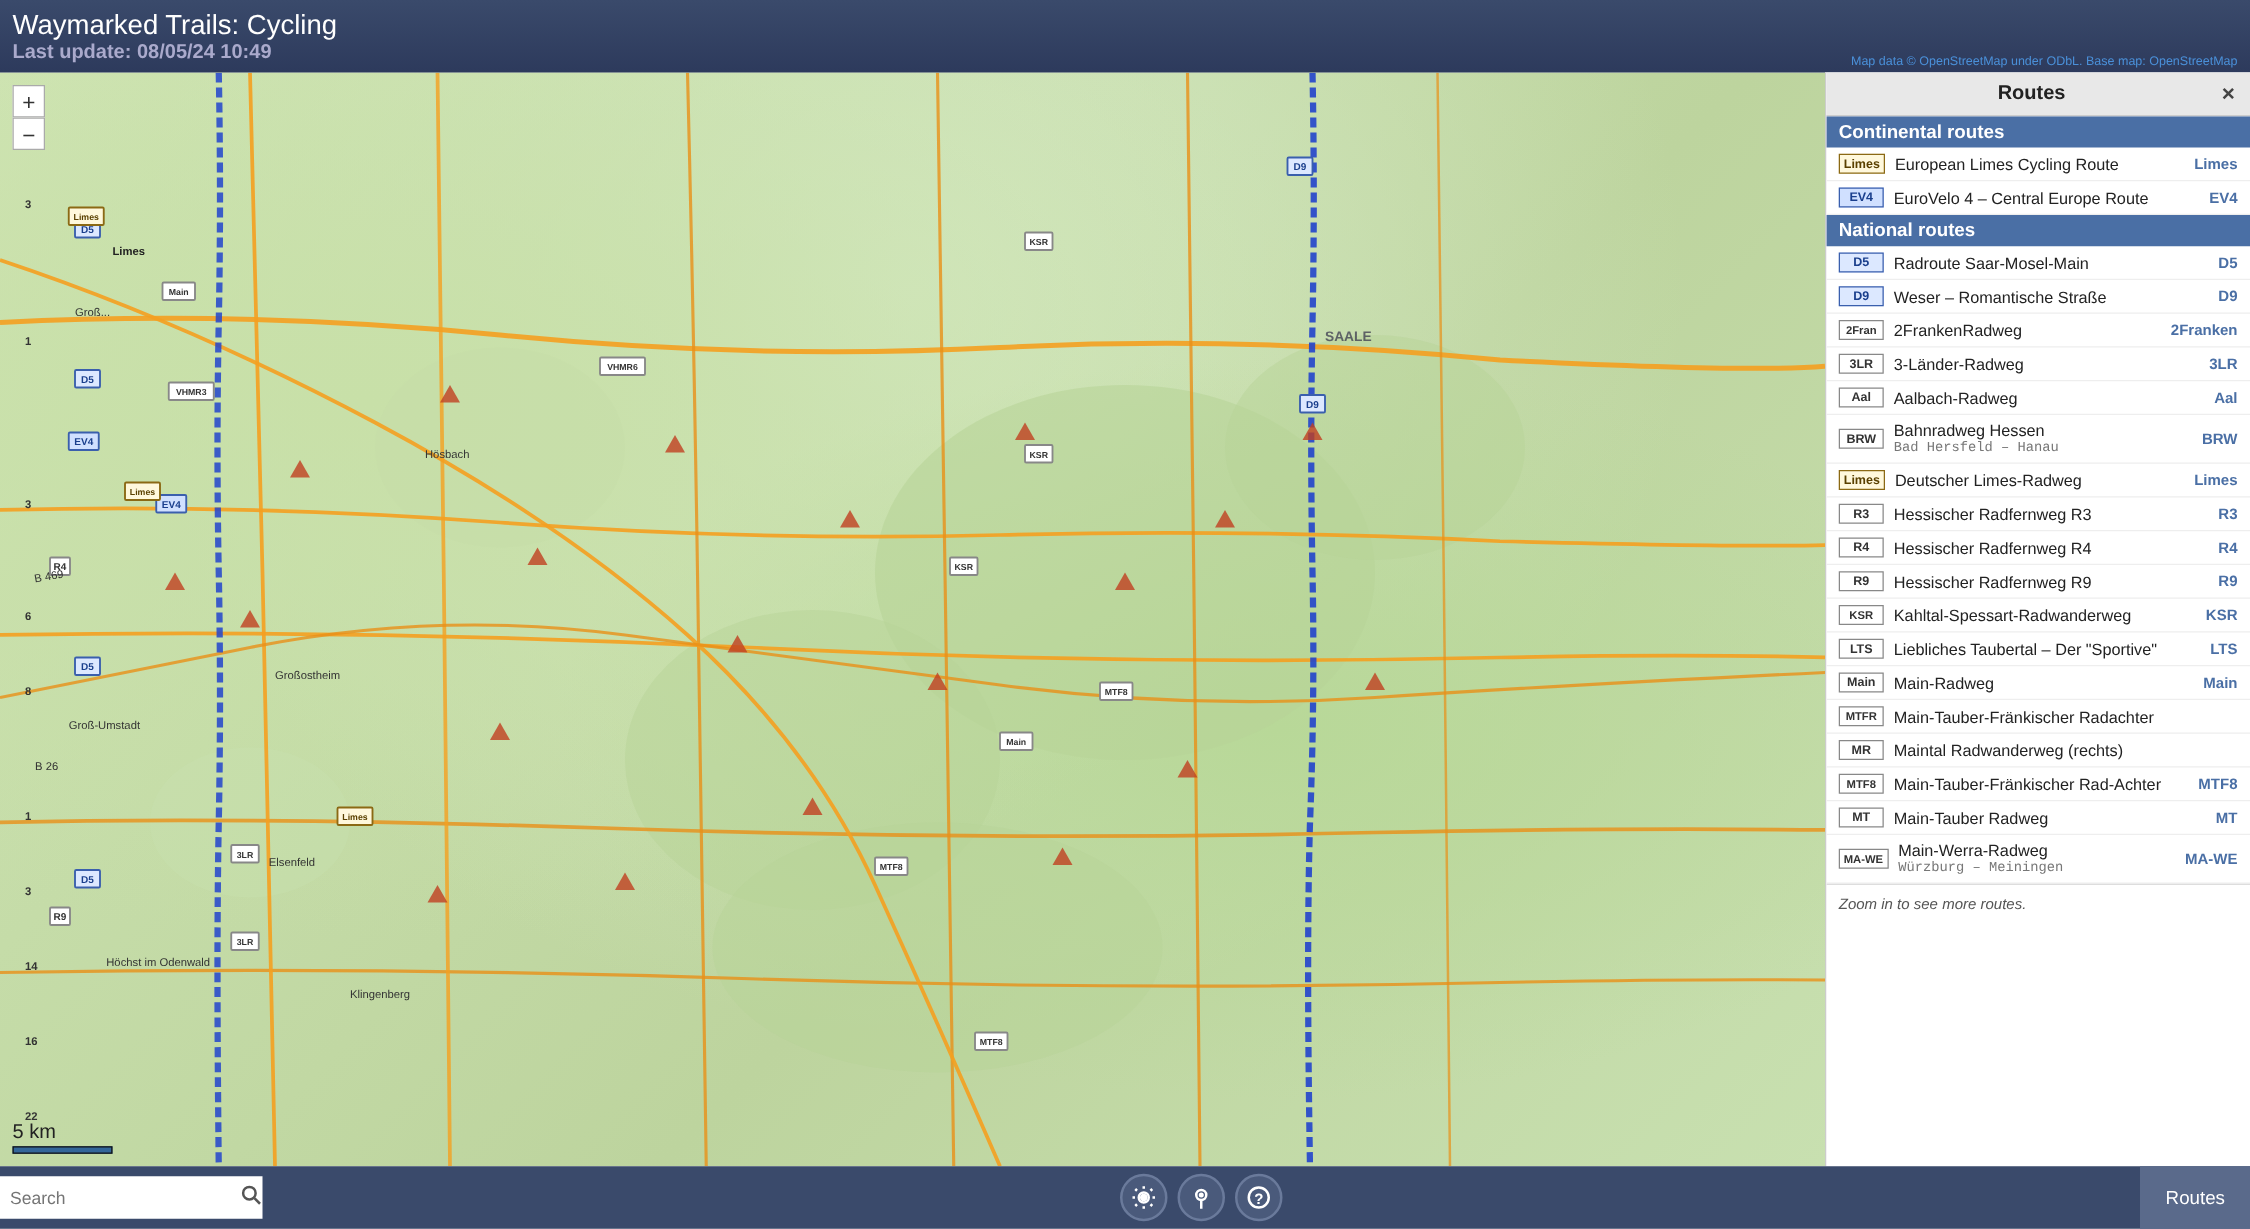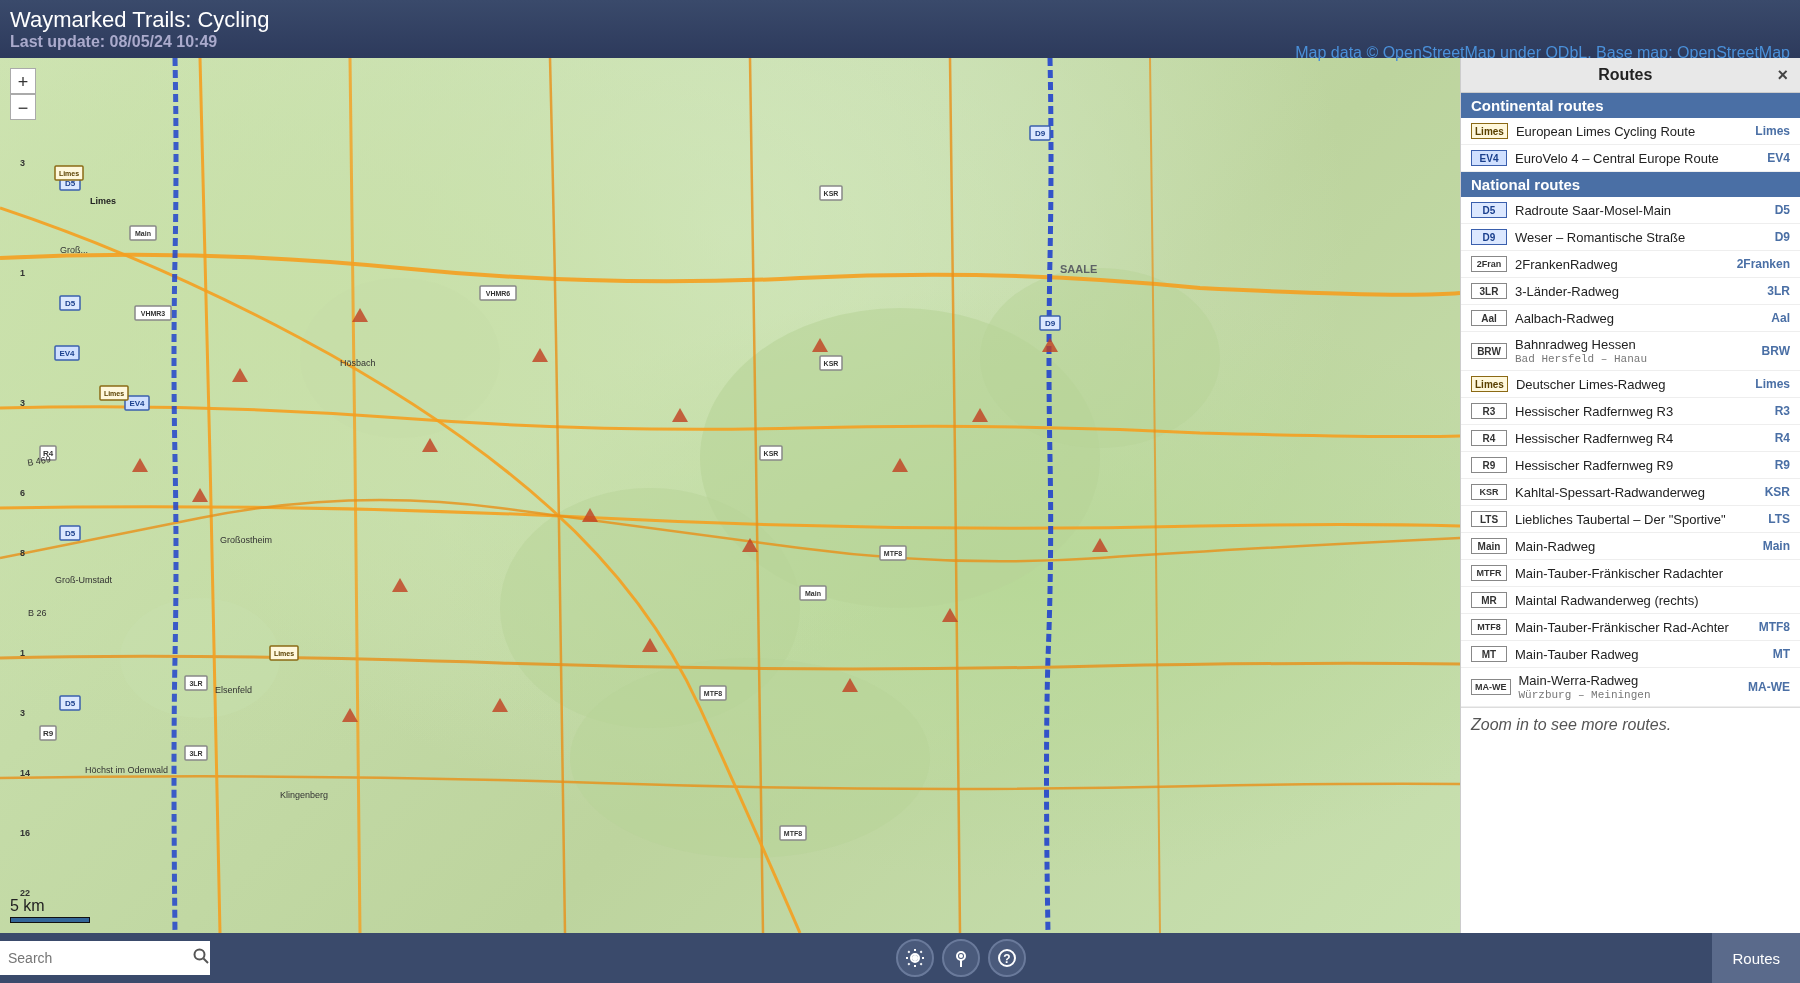--- a/index.html
+++ b/index.html
@@ -14,21 +14,21 @@
       z-index: 100;
     }
     #header h1 {
       color: #fff; font-size: 22px; font-weight: normal; line-height: 1.2;
     }
     #header .last-update {
       color: #aac; font-size: 16px; font-weight: bold;
     }
     #map-attribution {
       position: absolute; top: 44px; right: 10px;
-      color: #4a90d9; font-size: 16px; z-index: 101;
+      color: #4a90d9; font-size: 10px; z-index: 101;
     }
 
     
     #map-container {
       position: absolute; top: 58px; left: 0; right: 340px; bottom: 50px;
       background: #d4e8c2; overflow: hidden;
     }
 
     
     .map-bg {
@@ -97,21 +97,21 @@
     .badge-mtfr { background: #fff; border-color: #888; color: #333; font-size: 9px; }
     .badge-mtf8 { background: #fff; border-color: #888; color: #333; font-size: 9px; }
     .badge-mt { background: #fff; border-color: #888; color: #333; }
     .badge-mawe { background: #fff; border-color: #888; color: #333; font-size: 9px; }
 
     .route-name { flex: 1; color: #222; font-size: 13px; }
     .route-name .route-sub { font-size: 11px; color: #777; display: block; margin-top: 1px; font-family: Liberation Mono, monospace; }
     .route-short { color: #4a6fa5; font-size: 12px; font-weight: bold; margin-left: 4px; flex-shrink: 0; min-width: 40px; text-align: right; }
 
     .zoom-hint {
-      padding: 8px 10px; color: #555; font-size: 16px; font-style: italic;
+      padding: 8px 10px; color: #555; font-size: 12px; font-style: italic;
       border-top: 1px solid #ddd;
     }
 
     
     #bottom-bar {
       position: absolute; bottom: 0; left: 0; right: 0; height: 50px;
       background: #3a4a6b;
       display: flex; align-items: center;
       z-index: 300;
     }

